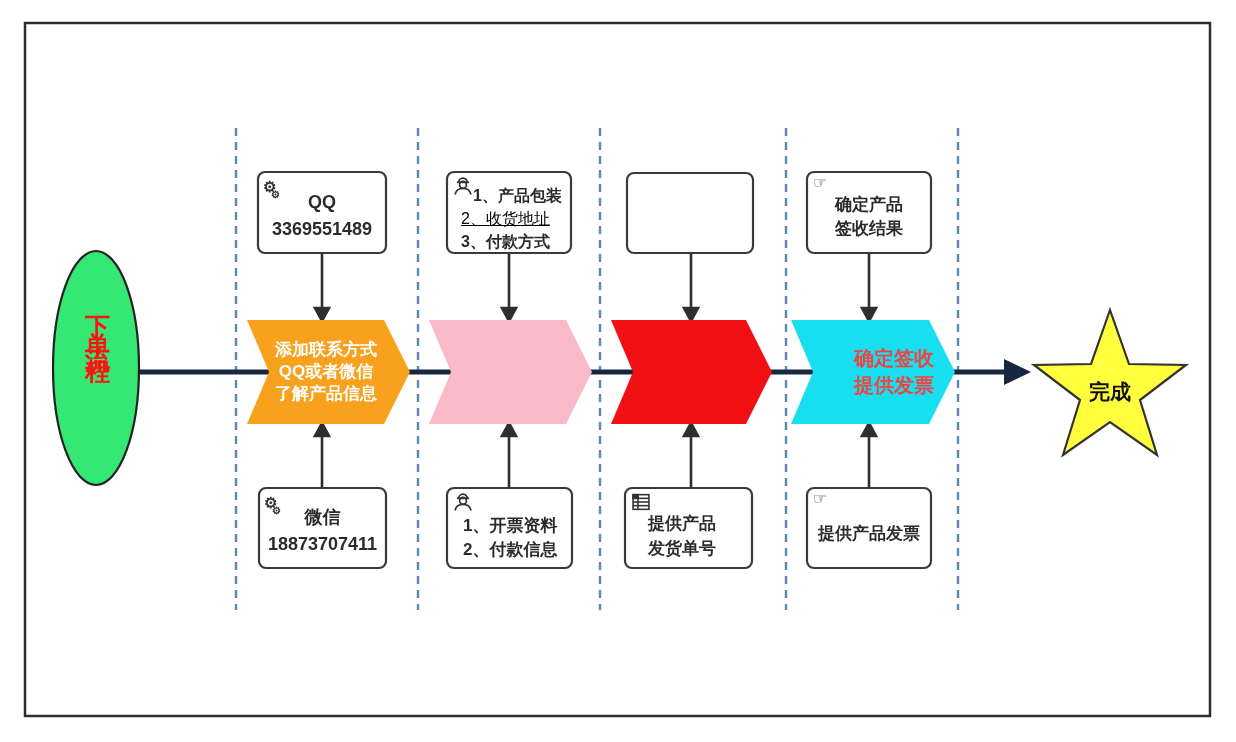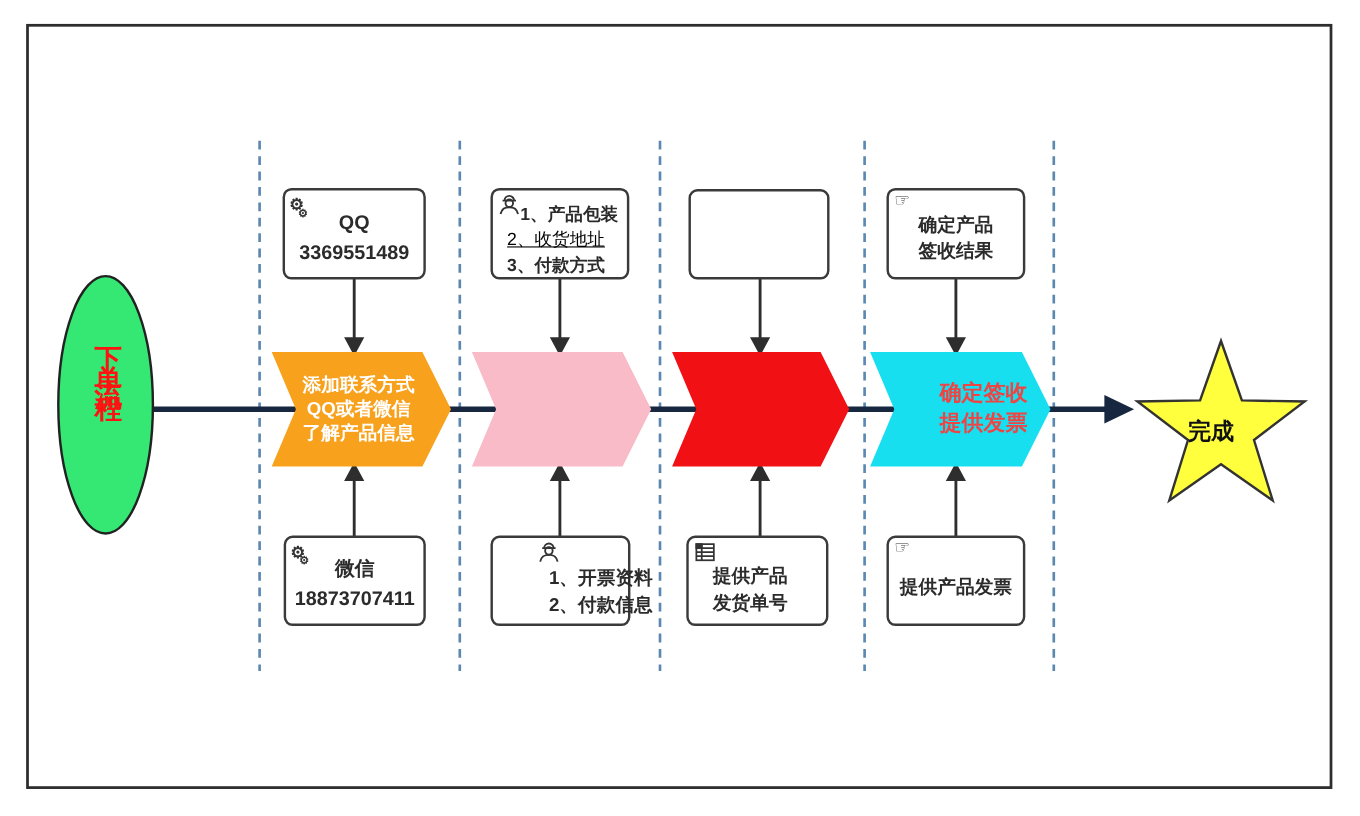--- a/index.html
+++ b/index.html
@@ -12,21 +12,21 @@
   .card-line{white-space:nowrap;}
   .card-line.muted{color:#000000;font-weight:normal;text-decoration:underline;}
   .chevron-text{position:absolute;display:flex;flex-direction:column;align-items:center;
                 justify-content:center;font-weight:bold;text-align:center;}
   .icon-badge{position:absolute;left:5px;top:3px;width:22px;height:22px;color:#333;}
   .glyph-icon{position:absolute;left:6px;top:1px;font-size:16px;line-height:20px;color:#333;font-weight:normal;}
   .gear-big{position:absolute;left:0;top:-2px;font-size:15px;}
   .gear-small{position:absolute;left:8px;top:6px;font-size:10px;}
   .start-label{position:absolute;writing-mode:vertical-rl;text-orientation:upright;
                letter-spacing:15px;font-size:25px;font-weight:bold;white-space:nowrap;}
-  .end-label{position:absolute;font-size:21px;font-weight:bold;text-align:left;}
+  .end-label{position:absolute;font-size:21px;font-weight:bold;text-align:center;}
 </style>
 </head>
 <body>
 
 <div class="canvas">
 
   <svg class="layer" width="1236" height="742" viewBox="0 0 1236 742">
 
     <rect x="25" y="23" width="1185" height="693" fill="none" stroke="#2d2d2d" stroke-width="2.5"></rect>
 
@@ -124,21 +124,21 @@
 
   <div class="card-text" style="left:259px;top:488px;width:127px;height:80px;font-size:18px;line-height:27px;padding-top:6px;box-sizing:border-box;">
     <span class="icon-badge">
       <span class="gear-big">⚙</span>
       <span class="gear-small">⚙</span>
     </span>
     <div class="card-line">微信</div>
     <div class="card-line">18873707411</div>
   </div>
 
-  <div class="card-text list" style="left:447px;top:488px;width:125px;height:80px;font-size:17px;line-height:24px;padding:20px 0 0 16px;box-sizing:border-box;margin-left:36px;">
+  <div class="card-text list" style="left:447px;top:488px;width:125px;height:80px;font-size:17px;line-height:24px;padding:20px 0 0 16px;box-sizing:border-box;">
     <svg class="icon-badge" width="20" height="20" viewBox="0 0 18 18" fill="none" stroke="#333" stroke-width="1.4">
       <path d="M5.5 6 a3.5 3.5 0 0 1 7 0"></path>
         <line x1="4" y1="6" x2="14" y2="6"></line>
       <circle cx="9" cy="8" r="2.8"></circle>
         <path d="M2.5 16 C3.5 11.5 6 11 9 11 C12 11 14.5 11.5 15.5 16"></path>
     </svg>
     <div class="card-line">1、开票资料</div>
     <div class="card-line">2、付款信息</div>
   </div>
 

